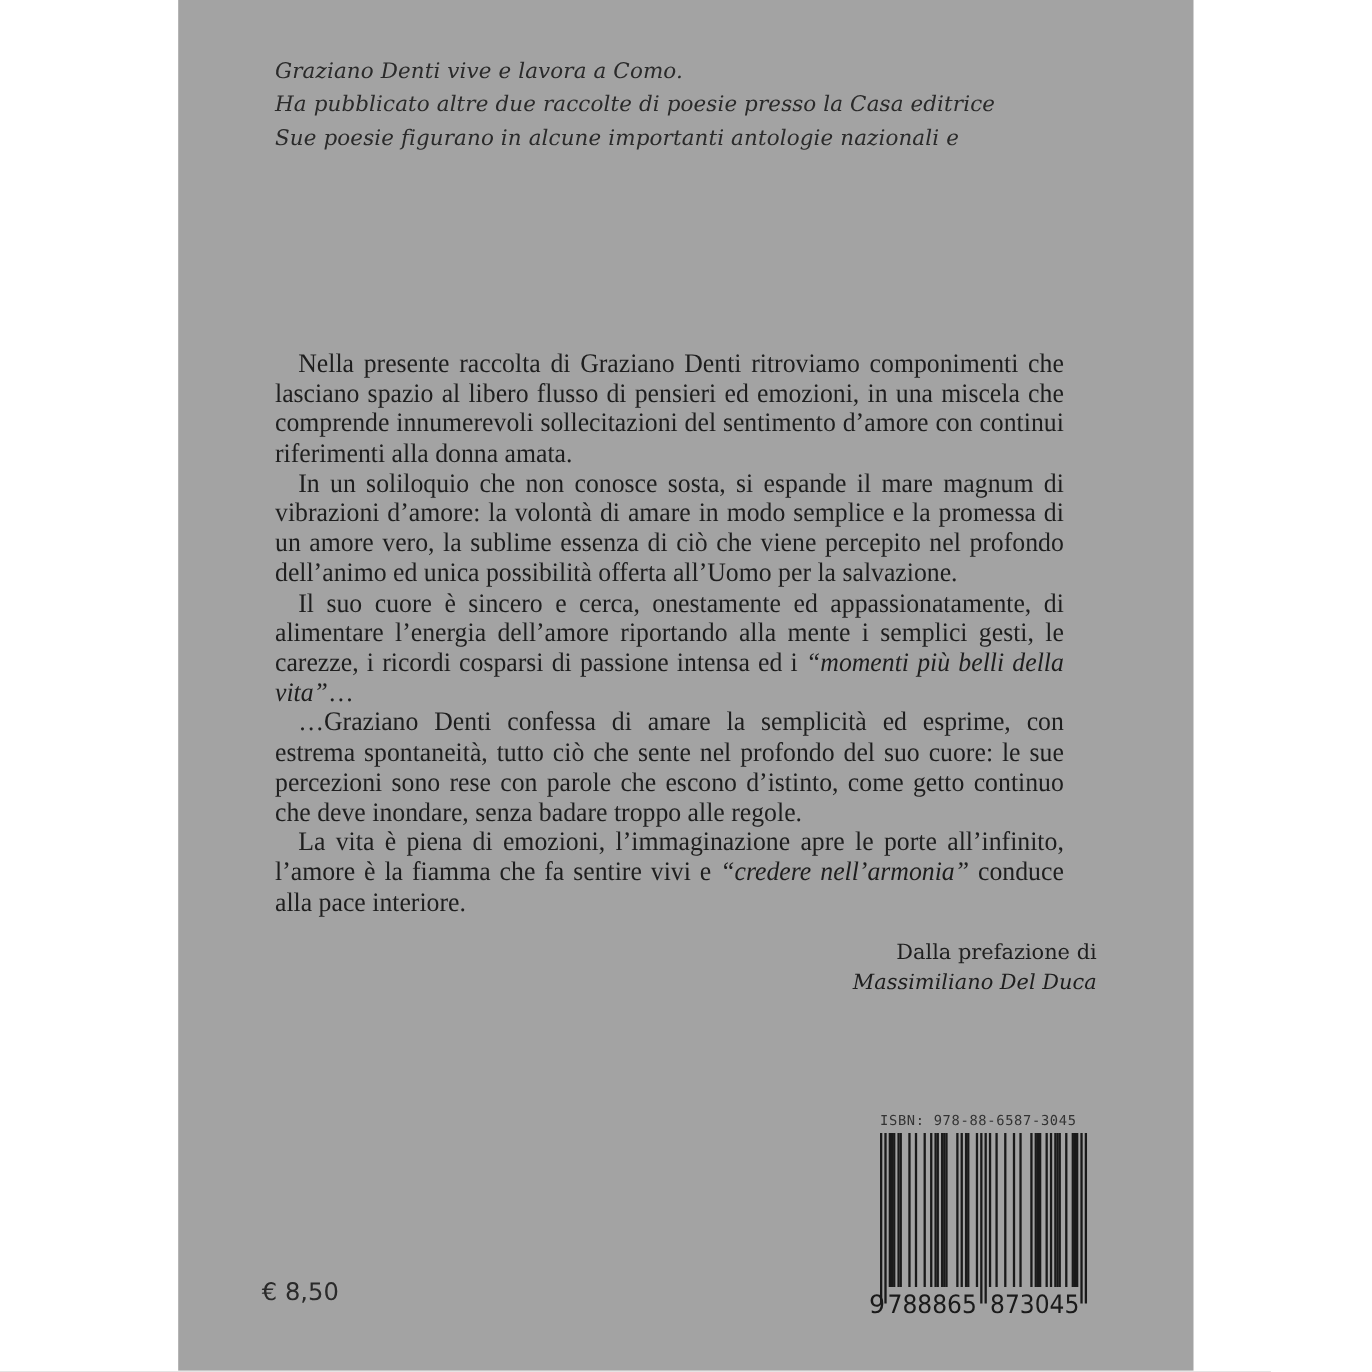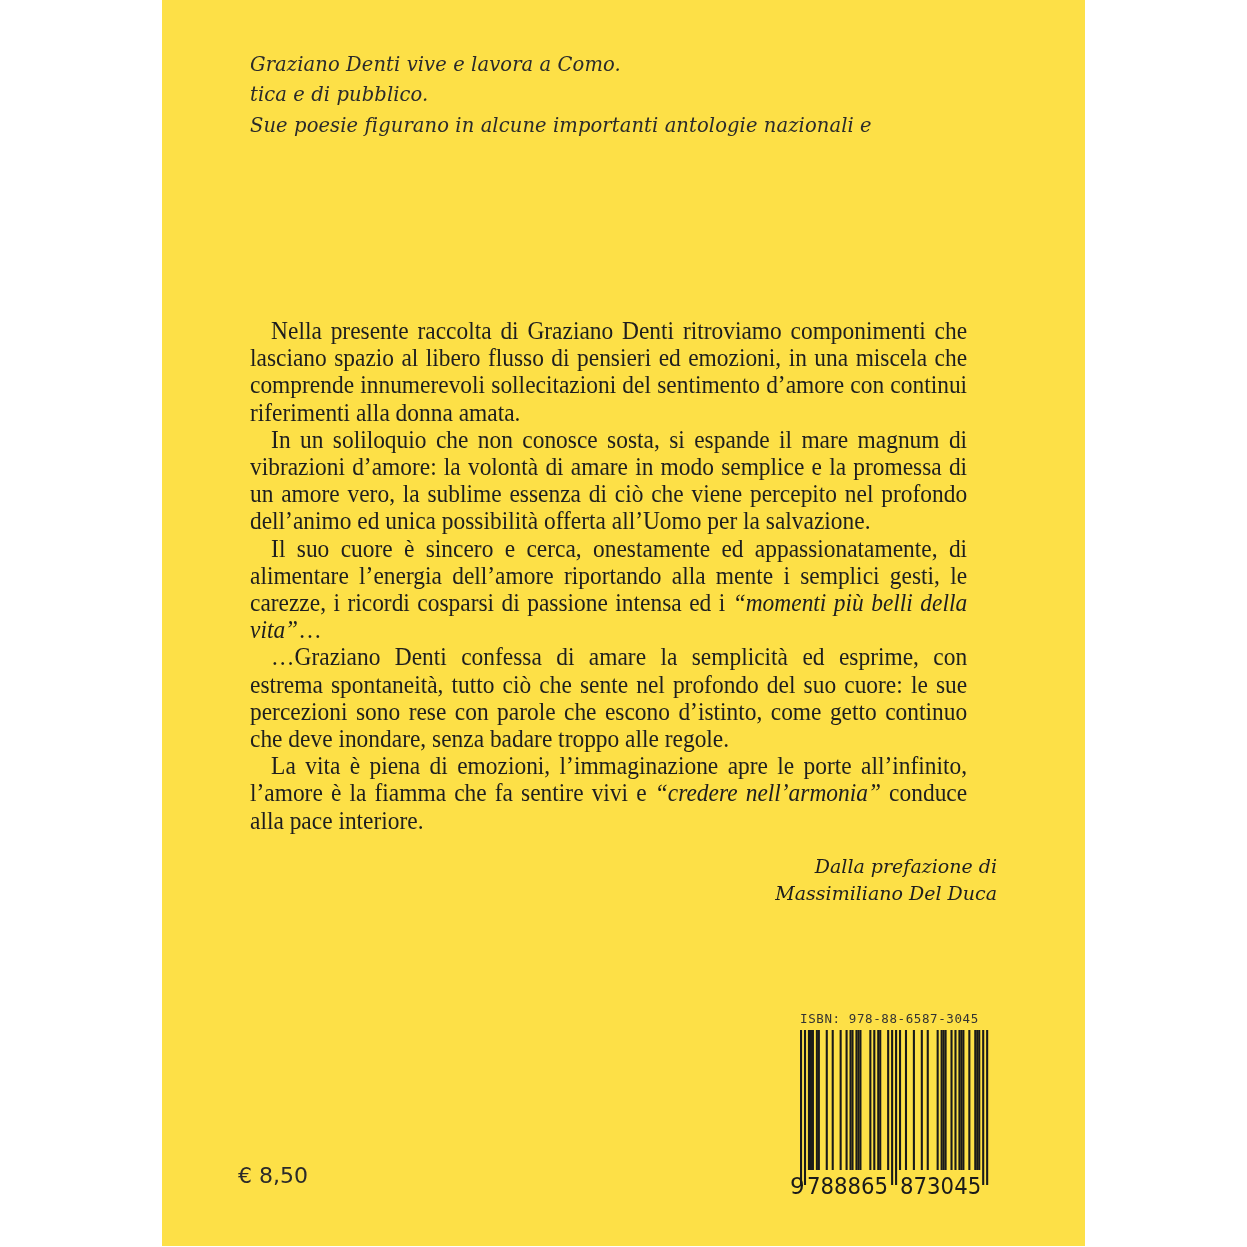--- a/index.html
+++ b/index.html
@@ -1,40 +1,40 @@
 <!DOCTYPE html>
 <html><head>
 <meta charset="utf-8">
 <style>
   html, body { margin:0; padding:0; }
   body { width:1247px; height:1247px; background:#ffffff; position:relative; overflow:hidden; }
   .cover {
     position:absolute; left:162px; top:0; width:923px; height:1246px;
-    background:#fde047;
+    background:#a3a3a3;
   }
   .bio {
     position:absolute; left:88px; top:50px; width:760px;
     font-family:"DejaVu Serif", serif; font-style:italic;
     font-size:19.5px; line-height:30.4px; color:#2a2a2a;
     letter-spacing:0.1px;
   }
   .bio .line { display:block; white-space:nowrap; }
   .preface {
     position:absolute; left:88px; top:317px; width:747px;
     font-family:"Liberation Serif", serif;
     font-size:24.4px; line-height:27.2px; color:#1e1e1e;
     text-align:justify; transform:scaleX(0.96); transform-origin:left top;
   }
   .preface p { margin:0; text-indent:22px; }
   .preface .hl { font-style:italic; }
   .attrib {
     position:absolute; right:88px; top:853px; text-align:right;
     font-family:"DejaVu Serif", serif; color:#1e1e1e;
   }
-  .attrib .intro { font-style:italic; font-size:19px; line-height:27px; display:block; }
+  .attrib .intro { font-size:19px; line-height:27px; display:block; }
   .attrib .author { font-style:italic; font-weight:normal; font-size:19px; line-height:27px; display:block; }
   .isbn-label {
     position:absolute; left:638px; top:1011px;
     font-family:"DejaVu Sans Mono", monospace; font-size:12.5px; color:#333;
     letter-spacing:0.6px;
   }
   .barcode {
     position:absolute; left:628px; top:1028px; width:200px; height:176px;
   }
   .barcode svg { display:block; }
@@ -43,21 +43,21 @@
     font-family:"DejaVu Sans", sans-serif; font-size:22px; color:#2a2a2a;
   }
 </style>
 </head>
 <body>
 
 <div class="cover">
 
   <div class="bio">
     <span class="line">Graziano Denti vive e lavora a Como.</span>
-    <span class="line">tica e di pubblico.</span>
+    <span class="line">Ha pubblicato altre due raccolte di poesie presso la Casa editrice</span>
     <span class="line">Sue poesie figurano in alcune importanti antologie nazionali e</span>
   </div>
 
   <div class="preface">
     <p>Nella presente raccolta di Graziano Denti ritroviamo componimenti che lasciano spazio al libero flusso di pensieri ed emozioni, in una miscela che comprende innumerevoli sollecitazioni del sentimento d’amore con continui riferimenti alla donna amata.</p>
     <p>In un soliloquio che non conosce sosta, si espande il mare magnum di vibrazioni d’amore: la volontà di amare in modo semplice e la promessa di un amore vero, la sublime essenza di ciò che viene percepito nel profondo dell’animo ed unica possibilità offerta all’Uomo per la salvazione.</p>
     <p><span>Il suo cuore è sincero e cerca, onestamente ed appassionatamente, di alimentare l’energia dell’amore  riportando alla mente i semplici gesti, le carezze, i ricordi cosparsi di passione intensa ed i </span><span class="hl">“momenti più belli della vita”</span><span>…</span></p>
     <p>…Graziano Denti confessa di amare la semplicità ed esprime, con estrema spontaneità, tutto ciò che sente nel profondo del suo cuore: le sue percezioni sono rese con parole che escono d’istinto, come getto continuo che deve inondare, senza badare troppo alle regole.</p>
     <p><span>La vita è piena di emozioni, l’immaginazione apre le porte all’infinito, l’amore è la fiamma che fa sentire vivi e </span><span class="hl">“credere nell’armonia”</span><span> conduce alla pace interiore.</span></p>
   </div>

